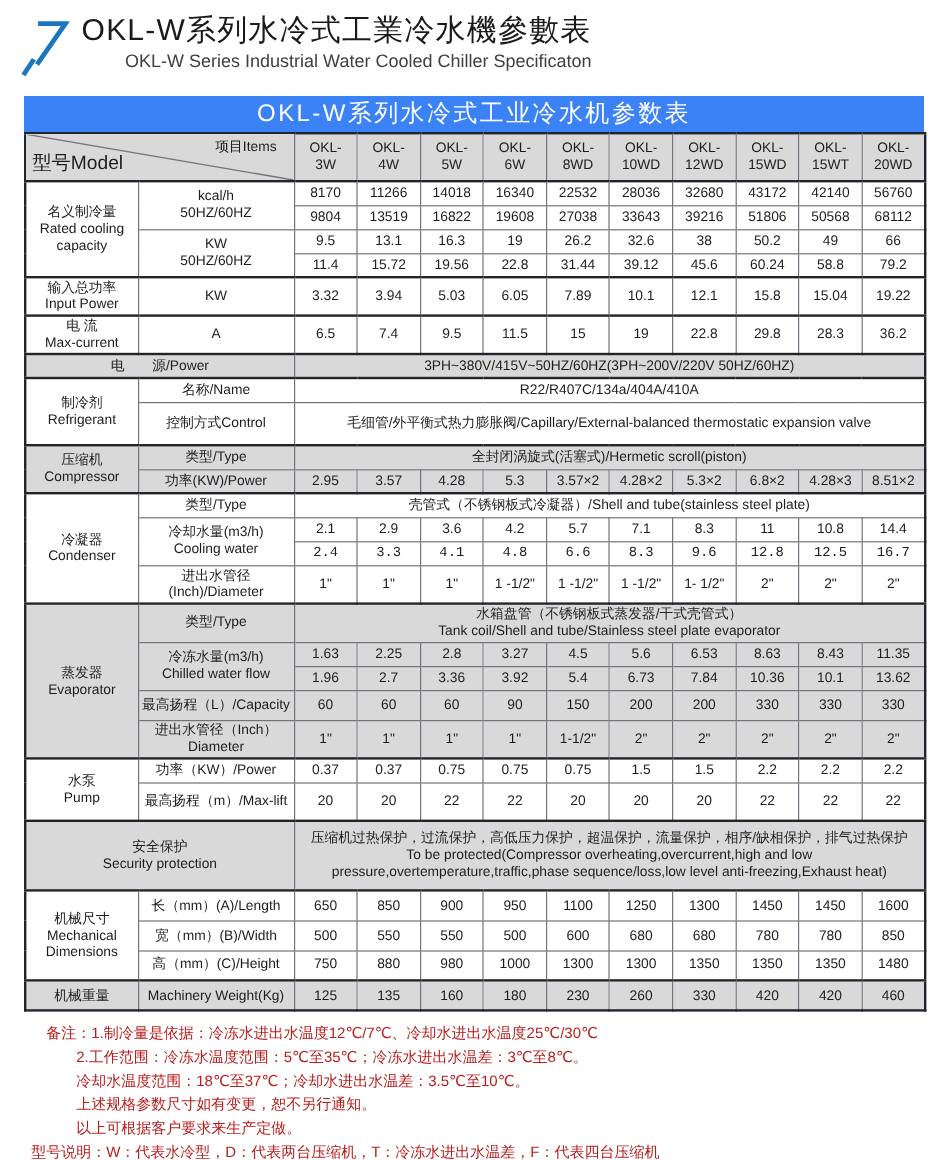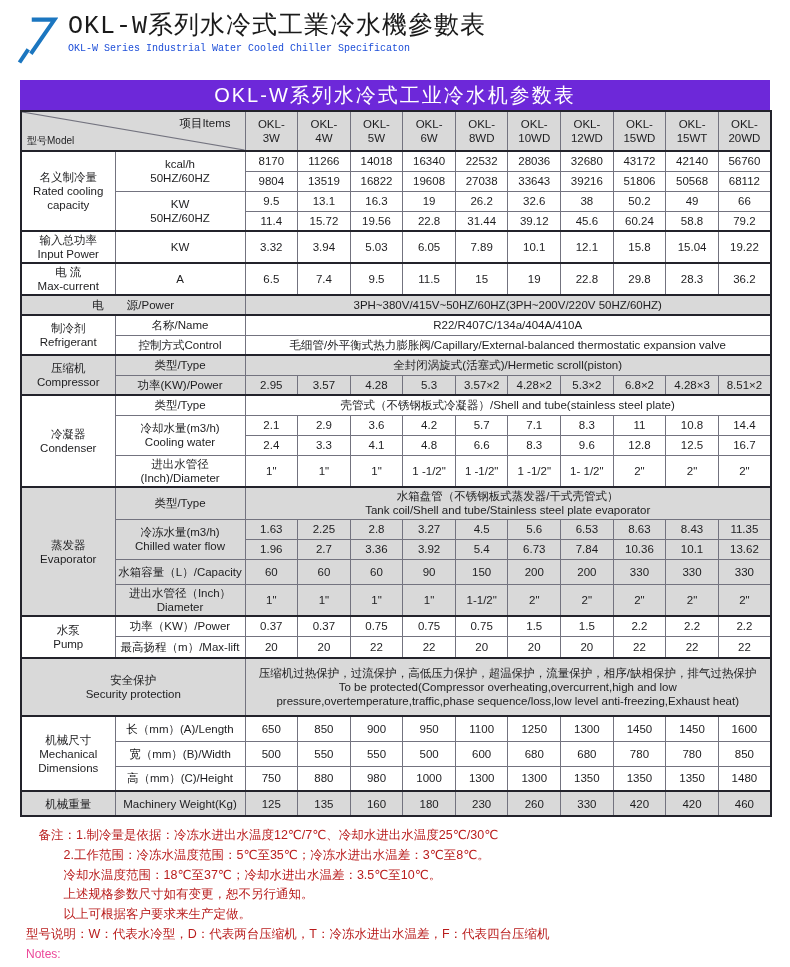--- a/index.html
+++ b/index.html
@@ -1,40 +1,40 @@
 <!DOCTYPE html>
 <html><head>
 <meta charset="utf-8">
 <style>
   html,body{margin:0;padding:0;background:#ffffff;}
   body{width:790px;font-family:"Liberation Sans","DejaVu Sans",sans-serif;color:#1d1d1f;}
   .page{width:790px;min-height:967px;background:#fff;}
 
   
-  .doc-header{display:flex;align-items:flex-start;gap:10px;padding:8px 20px 0 16px;font-family:Liberation Mono, monospace;}
+  .doc-header{display:flex;align-items:flex-start;gap:10px;padding:8px 20px 0 16px;}
   .logo{flex:0 0 auto;margin-top:4px;}
   .logo svg{display:block;}
   .titles .zh{font-size:25px;letter-spacing:1px;color:#1a1a1a;}
-  .titles .en{font-size:10px;margin-top:2px;color:#1d4ed8;}
+  .titles .en{font-size:15px;margin-top:2px;color:#404040;text-align:right;}
 
   
-  .banner{margin:16px 20px 0;background:#6d28d9;color:#ffffff;text-align:center;
+  .banner{margin:16px 20px 0;background:#3b82f6;color:#ffffff;text-align:center;
           font-size:20px;height:30px;line-height:30px;letter-spacing:2px;}
 
   
   table.spec{border-collapse:collapse;table-layout:fixed;width:750px;margin:0 20px;
              border:2px solid #23232b;}
   table.spec td{border:1px solid #73737f;text-align:center;vertical-align:middle;
                 font-size:11.5px;line-height:1.22;padding:1px 2px;overflow:hidden;background:#fff;}
   tr.gray td{background:#d9d9d9;}
   tr.sep td{border-top:2px solid #23232b;}
   td.left{text-align:left;padding:3px 7px;line-height:1.45;}
   td.diag{position:relative;padding:0;}
   td.diag svg{position:absolute;left:0;top:0;width:100%;height:100%;}
-  .corner-model{position:absolute;left:5px;bottom:3px;font-size:10px;}
+  .corner-model{position:absolute;left:5px;bottom:3px;font-size:16px;}
   .corner-items{position:absolute;right:14px;top:4px;font-size:11.5px;}
   col.c-model{width:94px;} col.c-items{width:130px;} col.c-data{width:52.6px;}
 
   
   .notes{margin:9px 20px 14px 26px;}
   .note-zh{font-size:12.5px;line-height:1.58;white-space:pre-wrap;color:#b91c1c;}
   .note-en{font-size:12px;line-height:1.5;white-space:pre-wrap;color:#ec4899;}
 </style>
 </head>
 <body>
@@ -172,21 +172,21 @@
         </tr>
         <tr class="gray sep" style="height: 20px;">
           <td colspan="2">电　　源/Power</td>
           <td colspan="10">3PH~380V/415V~50HZ/60HZ(3PH~200V/220V  50HZ/60HZ)</td>
         </tr>
         <tr class="sep" style="height: 20px;">
           <td rowspan="2">制冷剂<br>Refrigerant</td>
           <td>名称/Name</td>
           <td colspan="10">R22/R407C/134a/404A/410A</td>
         </tr>
-        <tr style="height: 20px;">
+        <tr style="height: 36px;">
           <td>控制方式Control</td>
           <td colspan="10">毛细管/外平衡式热力膨胀阀/Capillary/External-balanced thermostatic expansion valve</td>
         </tr>
         <tr class="gray sep" style="height: 20px;">
           <td rowspan="2">压缩机<br>Compressor</td>
           <td>类型/Type</td>
           <td colspan="10">全封闭涡旋式(活塞式)/Hermetic scroll(piston)</td>
         </tr>
         <tr class="gray" style="height: 20px;">
           <td>功率(KW)/Power</td>
@@ -212,21 +212,21 @@
           <td>2.9</td>
           <td>3.6</td>
           <td>4.2</td>
           <td>5.7</td>
           <td>7.1</td>
           <td>8.3</td>
           <td>11</td>
           <td>10.8</td>
           <td>14.4</td>
         </tr>
-        <tr style="height: 20px;">
+        <tr style="height: 20px; font-family: Liberation Mono, monospace;">
           <td>2.4</td>
           <td>3.3</td>
           <td>4.1</td>
           <td>4.8</td>
           <td>6.6</td>
           <td>8.3</td>
           <td>9.6</td>
           <td>12.8</td>
           <td>12.5</td>
           <td>16.7</td>
@@ -268,21 +268,21 @@
           <td>3.36</td>
           <td>3.92</td>
           <td>5.4</td>
           <td>6.73</td>
           <td>7.84</td>
           <td>10.36</td>
           <td>10.1</td>
           <td>13.62</td>
         </tr>
         <tr class="gray" style="height: 25px;">
-          <td>水箱容量（L）/Capacity</td>
+          <td>最高扬程（L）/Capacity</td>
           <td>60</td>
           <td>60</td>
           <td>60</td>
           <td>90</td>
           <td>150</td>
           <td>200</td>
           <td>200</td>
           <td>330</td>
           <td>330</td>
           <td>330</td>
@@ -307,21 +307,21 @@
           <td>0.37</td>
           <td>0.75</td>
           <td>0.75</td>
           <td>0.75</td>
           <td>1.5</td>
           <td>1.5</td>
           <td>2.2</td>
           <td>2.2</td>
           <td>2.2</td>
         </tr>
-        <tr style="height: 22px;">
+        <tr style="height: 32px;">
           <td>最高扬程（m）/Max-lift</td>
           <td>20</td>
           <td>20</td>
           <td>22</td>
           <td>22</td>
           <td>20</td>
           <td>20</td>
           <td>20</td>
           <td>22</td>
           <td>22</td>

